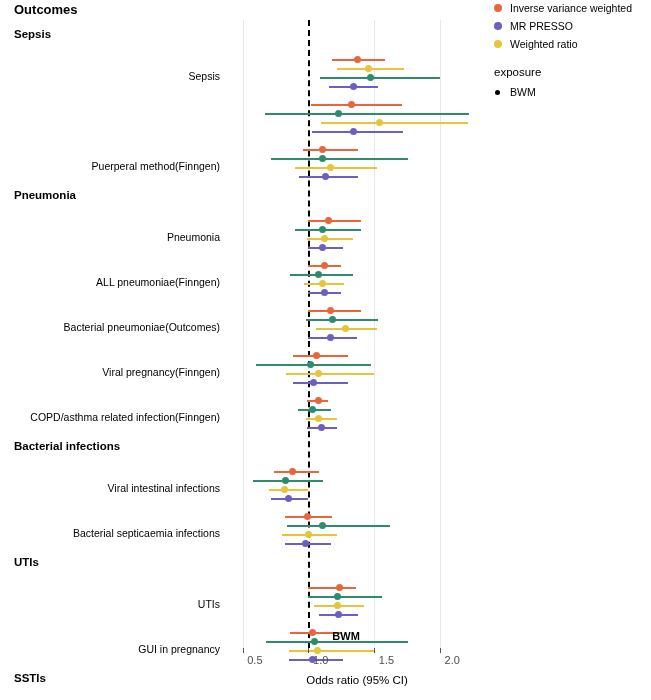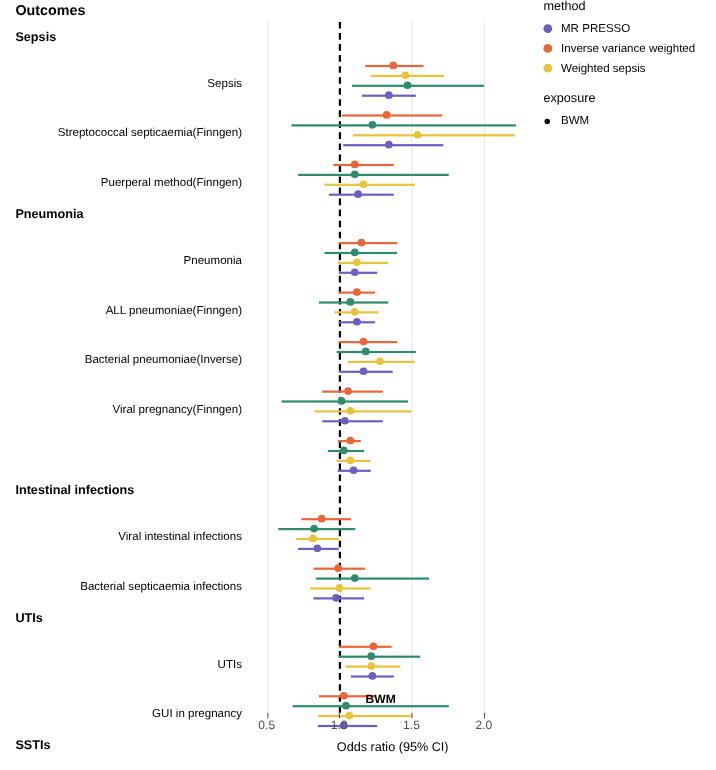--- a/index.html
+++ b/index.html
@@ -6,46 +6,46 @@
   body{width:651px;height:700px;font-family:"Liberation Sans",sans-serif;color:#000;position:relative;overflow:hidden;}
   #wrap{position:absolute;left:0;top:0;width:651px;height:524px;}
   .outcomes-title{position:absolute;left:14px;top:2px;font-size:13px;font-weight:bold;}
   .plotarea{position:absolute;left:232px;top:20px;width:250px;height:628px;}
   .gridline{position:absolute;top:0;bottom:0;width:1px;background:#e8e8e8;}
   .nullline{position:absolute;top:0;bottom:0;width:0;border-left:2px dashed #000;}
   .rowlabel{position:absolute;right:0;text-align:right;font-size:10.5px;color:#000;white-space:nowrap;}
   .grouplabel{position:absolute;font-size:11.5px;font-weight:bold;color:#000;white-space:nowrap;}
   .labelcol{position:absolute;left:0;top:20px;width:224px;height:628px;}
   .tick{position:absolute;width:1px;height:5px;background:#555;}
-  .ticklabel{position:absolute;font-size:11px;color:#4d4d4d;text-align:center;width:40px;}
+  .ticklabel{position:absolute;font-size:11px;color:#4d4d4d;text-align:right;width:40px;}
   .axisname{position:absolute;font-size:11.5px;color:#000;text-align:center;}
   .bwm-label{position:absolute;font-size:11px;font-weight:bold;color:#000;}
   .ci{position:absolute;height:1.6px;}
   .pt{position:absolute;width:7px;height:7px;border-radius:50%;}
   .legend{position:absolute;left:492px;top:0;width:159px;}
   .legend-title{font-size:11.5px;color:#000;margin:0 0 6px 2px;}
   .legend-item{display:flex;align-items:center;height:16px;margin-bottom:2px;}
   .legend-dot{width:8px;height:8px;border-radius:50%;margin:0 8px 0 2px;flex:0 0 auto;}
   .legend-dot.small{width:5px;height:5px;background:#000;margin-left:3px;margin-right:10px;}
   .legend-text{font-size:10.5px;color:#000;}
 </style>
 </head>
 <body>
 
 <div id="wrap">
   <div class="outcomes-title">Outcomes</div>
 
   <div class="labelcol" id="labelcol">
       <div class="rowlabel" style="top: 49.5px; right: 4px;">Sepsis</div>
-      <div class="rowlabel" style="top: 94.5px; right: 4px;">Streptococcal septicaemia(Finngen)</div>
       <div class="rowlabel" style="top: 139.5px; right: 4px;">Puerperal method(Finngen)</div>
       <div class="rowlabel" style="top: 210.5px; right: 4px;">Pneumonia</div>
       <div class="rowlabel" style="top: 255.5px; right: 4px; margin-left: 12px;">ALL pneumoniae(Finngen)</div>
-      <div class="rowlabel" style="top: 300.5px; right: 4px;">Bacterial pneumoniae(Inverse)</div>
+      <div class="rowlabel" style="top: 300.5px; right: 4px;">Bacterial pneumoniae(Outcomes)</div>
       <div class="rowlabel" style="top: 345.5px; right: 4px;">Viral pregnancy(Finngen)</div>
+      <div class="rowlabel" style="top: 390.5px; right: 4px;">COPD/asthma related infection(Finngen)</div>
       <div class="rowlabel" style="top: 461.5px; right: 4px;">Viral intestinal infections</div>
       <div class="rowlabel" style="top: 506.5px; right: 4px;">Bacterial septicaemia infections</div>
       <div class="rowlabel" style="top: 577.5px; right: 4px;">UTIs</div>
       <div class="rowlabel" style="top: 622.5px; right: 4px;">GUI in pregnancy</div>
     </div>
 
   <div class="plotarea" id="plotarea">
       <div class="gridline" style="left: 10.5263px;"></div>
       <div class="gridline" style="left: 142.105px;"></div>
       <div class="gridline" style="left: 207.895px;"></div>
@@ -155,41 +155,40 @@
       <div class="ticklabel" style="left: 288.316px; top: 654px;">1.0</div>
       <div class="tick" style="left: 374.105px; top: 648px;"></div>
       <div class="ticklabel" style="left: 354.105px; top: 654px;">1.5</div>
       <div class="tick" style="left: 439.895px; top: 648px;"></div>
       <div class="ticklabel" style="left: 419.895px; top: 654px;">2.0</div>
       <div class="bwm-label" style="left: 332.316px; top: 630px;">BWM</div>
       <div class="axisname" style="left: 182px; width: 350px; top: 674px;">Odds ratio (95% CI)</div>
     </div>
 
   <div class="legend">
-    <div class="legend-title">method</div>
     <div id="legend-methods">
+        <div class="legend-item">
+          <span class="legend-dot" style="background: rgb(232, 102, 60);"></span>
+          <span class="legend-text">Inverse variance weighted</span>
+        </div>
         <div class="legend-item">
           <span class="legend-dot" style="background: rgb(107, 95, 192);"></span>
           <span class="legend-text">MR PRESSO</span>
         </div>
         <div class="legend-item">
-          <span class="legend-dot" style="background: rgb(232, 102, 60);"></span>
-          <span class="legend-text">Inverse variance weighted</span>
-        </div>
-        <div class="legend-item">
           <span class="legend-dot" style="background: rgb(232, 195, 60);"></span>
-          <span class="legend-text">Weighted sepsis</span>
+          <span class="legend-text">Weighted ratio</span>
         </div>
       </div>
     <div class="legend-title" style="margin-top:14px">exposure</div>
     <div id="legend-exposures">
         <div class="legend-item">
           <span class="legend-dot small" style="background: rgb(0, 0, 0);"></span>
           <span class="legend-text">BWM</span>
         </div>
       </div>
   </div>
 <div class="grouplabel" style="left: 14px; top: 28px;">Sepsis</div>
     <div class="grouplabel" style="left: 14px; top: 189px;">Pneumonia</div>
-    <div class="grouplabel" style="left: 14px; top: 440px;">Intestinal infections</div>
+    <div class="grouplabel" style="left: 14px; top: 440px;">Bacterial infections</div>
     <div class="grouplabel" style="left: 14px; top: 556px;">UTIs</div>
     <div class="grouplabel" style="left: 14px; top: 672px;">SSTIs</div>
   </div>
 
 </body></html>

